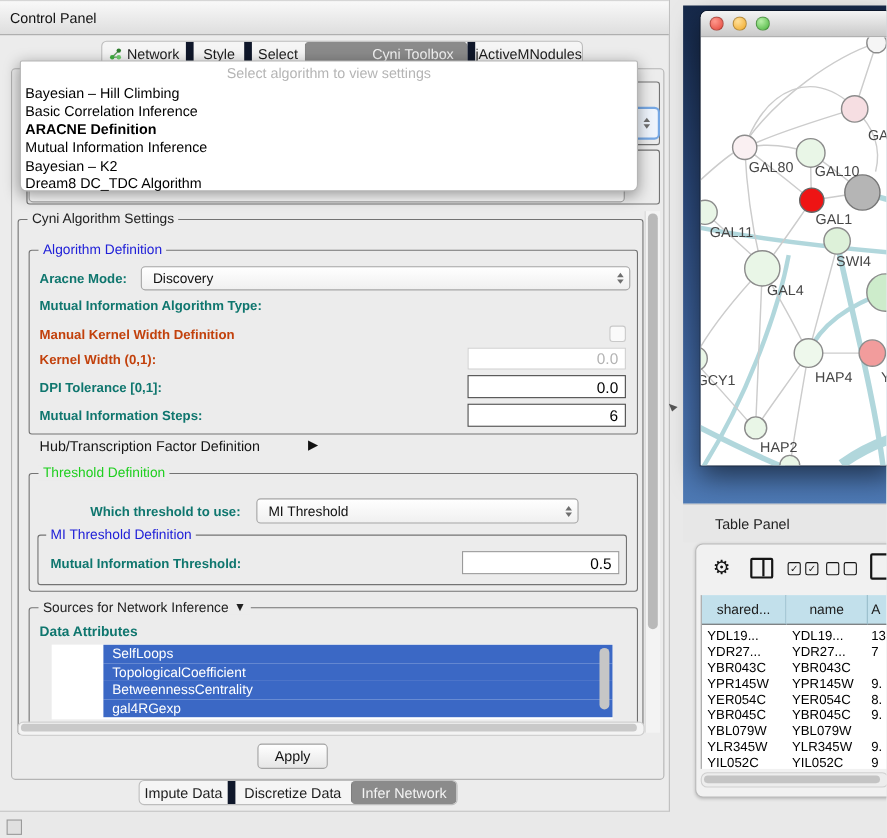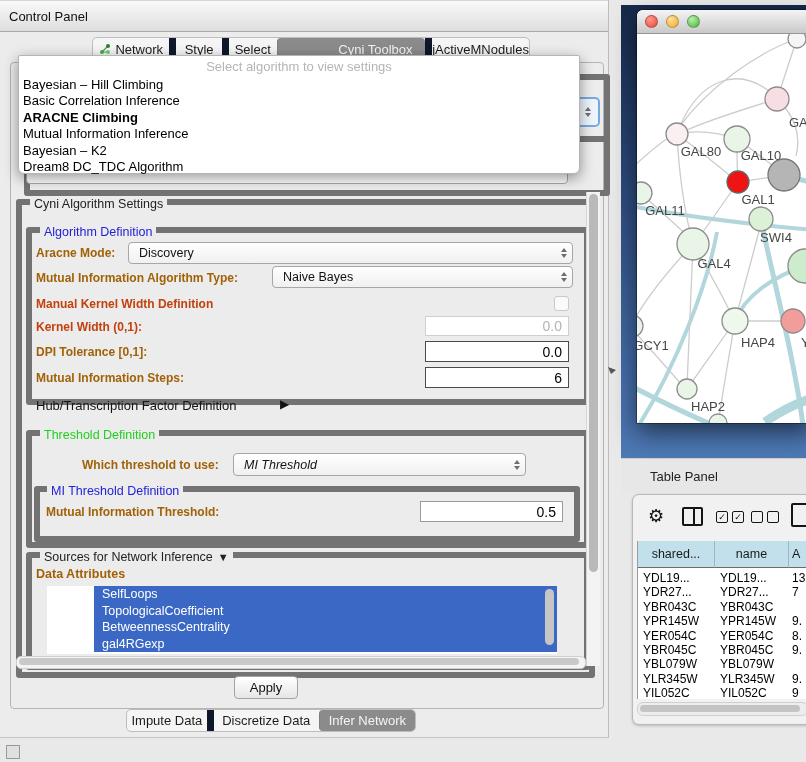--- a/index.html
+++ b/index.html
@@ -22,24 +22,24 @@
   
   .seg{display:flex;align-items:stretch;background:#f5f5f5;border:1px solid #bdbdbd;border-radius:5px;overflow:hidden;}
   .seg .tab{display:flex;align-items:center;justify-content:center;font-size:13px;color:#1c1c1c;
             border-left:7px solid #0f172a;gap:4px;}
   .seg .tab:first-child{border-left:none;}
   .seg .tab.sel{background:#8b8b8b;color:#f4f4f4;border-left:1px solid #7e7e7e;border-radius:4px;}
 
   
   .panel{left:10px;top:62px;width:592px;height:645px;background:#ececec;
          border:1px solid #b4b4b4;border-radius:4px;}
-  .group{border:6px solid #737373;border-radius:3px;text-decoration:underline;}
+  .group{border:1px solid #737373;border-radius:3px;text-decoration:underline;}
   .gtitle{position:absolute;top:-8px;background:#ececec;padding:0 4px;font-size:12.5px;white-space:nowrap;}
   .blue{color:#2121d8;} .green{color:#1fcf1f;}
-  .lbl{font-size:12px;font-weight:bold;color:#a16207;white-space:nowrap;}
+  .lbl{font-size:12px;font-weight:bold;color:#0f766e;white-space:nowrap;}
   .lbl.dis{color:#c2410c;}
   .combo{background:linear-gradient(#ffffff,#f0f0f0);border:1px solid #a6a6a6;border-radius:4px;
          display:flex;align-items:center;padding:0 5px 0 10px;font-size:12.5px;color:#111;
          box-shadow:inset 0 1px 0 rgba(255,255,255,.7);}
   .arrows{margin-left:auto;display:flex;flex-direction:column;gap:2px;align-items:center;}
   .tri-up{width:0;height:0;border-left:3.5px solid transparent;border-right:3.5px solid transparent;border-bottom:4.5px solid #6e6e6e;}
   .tri-dn{width:0;height:0;border-left:3.5px solid transparent;border-right:3.5px solid transparent;border-top:4.5px solid #6e6e6e;}
   .field{background:#fff;border:1px solid #4a4a4a;display:flex;align-items:center;justify-content:flex-end;
          padding:0 6px;font-size:14px;color:#000;}
   .field.dis{border:1px solid #cfcfcf;color:#b3b3b3;}
@@ -131,21 +131,21 @@
         <i class="tri-dn"></i>
       </span>
   </div>
   <div class="abs group" style="left:24px;top:136px;width:574px;height:48px;z-index:2;"></div>
   <div class="abs" style="left:26px;top:160px;width:540px;height:22px;border:1px solid #a8a8a8;border-radius:4px;background:#fff;z-index:2;"></div>
 
   <div class="abs popup">
     <div class="prompt">Select algorithm to view settings</div>
     <div class="item" style="top:20px;">Bayesian – Hill Climbing</div>
     <div class="item" style="top:36.5px;">Basic Correlation Inference</div>
-    <div class="item bold" style="top:53px;">ARACNE Climbing</div>
+    <div class="item bold" style="top:53px;">ARACNE Definition</div>
     <div class="item" style="top:69.5px;">Mutual Information Inference</div>
     <div class="item" style="top:86px;">Bayesian – K2</div>
     <div class="item" style="top:102.5px;">Dream8 DC_TDC Algorithm</div>
   </div>
 
   <div class="abs group" style="left:16px;top:199px;width:567px;height:467px;z-index:3;">
     <span class="gtitle" style="left:8px;color:#222;">Cyni Algorithm Settings</span>
   </div>
 
   <div class="abs group" style="left:26px;top:227px;width:552px;height:166px;z-index:4;">
@@ -155,27 +155,20 @@
   <span class="abs lbl" style="left:36px;top:246px;z-index:5;">Aracne Mode:</span>
   <div class="abs combo" style="left:128px;top:242px;width:428px;height:20px;z-index:5;">
     <span>Discovery</span>
     <span class="arrows">
         <i class="tri-up"></i>
         <i class="tri-dn"></i>
       </span>
   </div>
 
   <span class="abs lbl" style="left:36px;top:271px;z-index:5;">Mutual Information Algorithm Type:</span>
-  <div class="abs combo" style="left:272px;top:266px;width:284px;height:20px;z-index:5;">
-    <span>Naive Bayes</span>
-    <span class="arrows">
-        <i class="tri-up"></i>
-        <i class="tri-dn"></i>
-      </span>
-  </div>
 
   <span class="abs lbl dis" style="left:36px;top:297px;z-index:5;">Manual Kernel Width Definition</span>
   <div class="abs chk" style="left:554px;top:296px;z-index:5;"></div>
 
   <span class="abs lbl dis" style="left:36px;top:320px;z-index:5;">Kernel Width (0,1):</span>
   <div class="abs field dis" style="left:425px;top:316px;width:130px;height:18px;z-index:5;">
     <span>0.0</span>
   </div>
 
   <span class="abs lbl" style="left:36px;top:345px;z-index:5;">DPI Tolerance [0,1]:</span>
@@ -188,21 +181,21 @@
     <span>6</span>
   </div>
 
   <span class="abs" style="left:36px;top:398px;font-size:13px;color:#161616;z-index:5;">Hub/Transcription Factor Definition</span>
   <span class="abs" style="left:280px;top:397px;font-size:12px;color:#111;z-index:5;">▶</span>
 
   <div class="abs group" style="left:26px;top:430px;width:552px;height:106px;z-index:4;">
     <span class="gtitle green" style="left:8px;">Threshold Definition</span>
   </div>
   <span class="abs lbl" style="left:82px;top:458px;z-index:5;">Which threshold to use:</span>
-  <div class="abs combo" style="left:233px;top:453px;width:276px;height:21px;z-index:5;font-style:italic;">
+  <div class="abs combo" style="left:233px;top:453px;width:276px;height:21px;z-index:5;">
     <span>MI Threshold</span>
     <span class="arrows">
         <i class="tri-up"></i>
         <i class="tri-dn"></i>
       </span>
   </div>
 
   <div class="abs group" style="left:34px;top:486px;width:534px;height:44px;z-index:5;">
     <span class="gtitle blue" style="left:7px;">MI Threshold Definition</span>
   </div>

